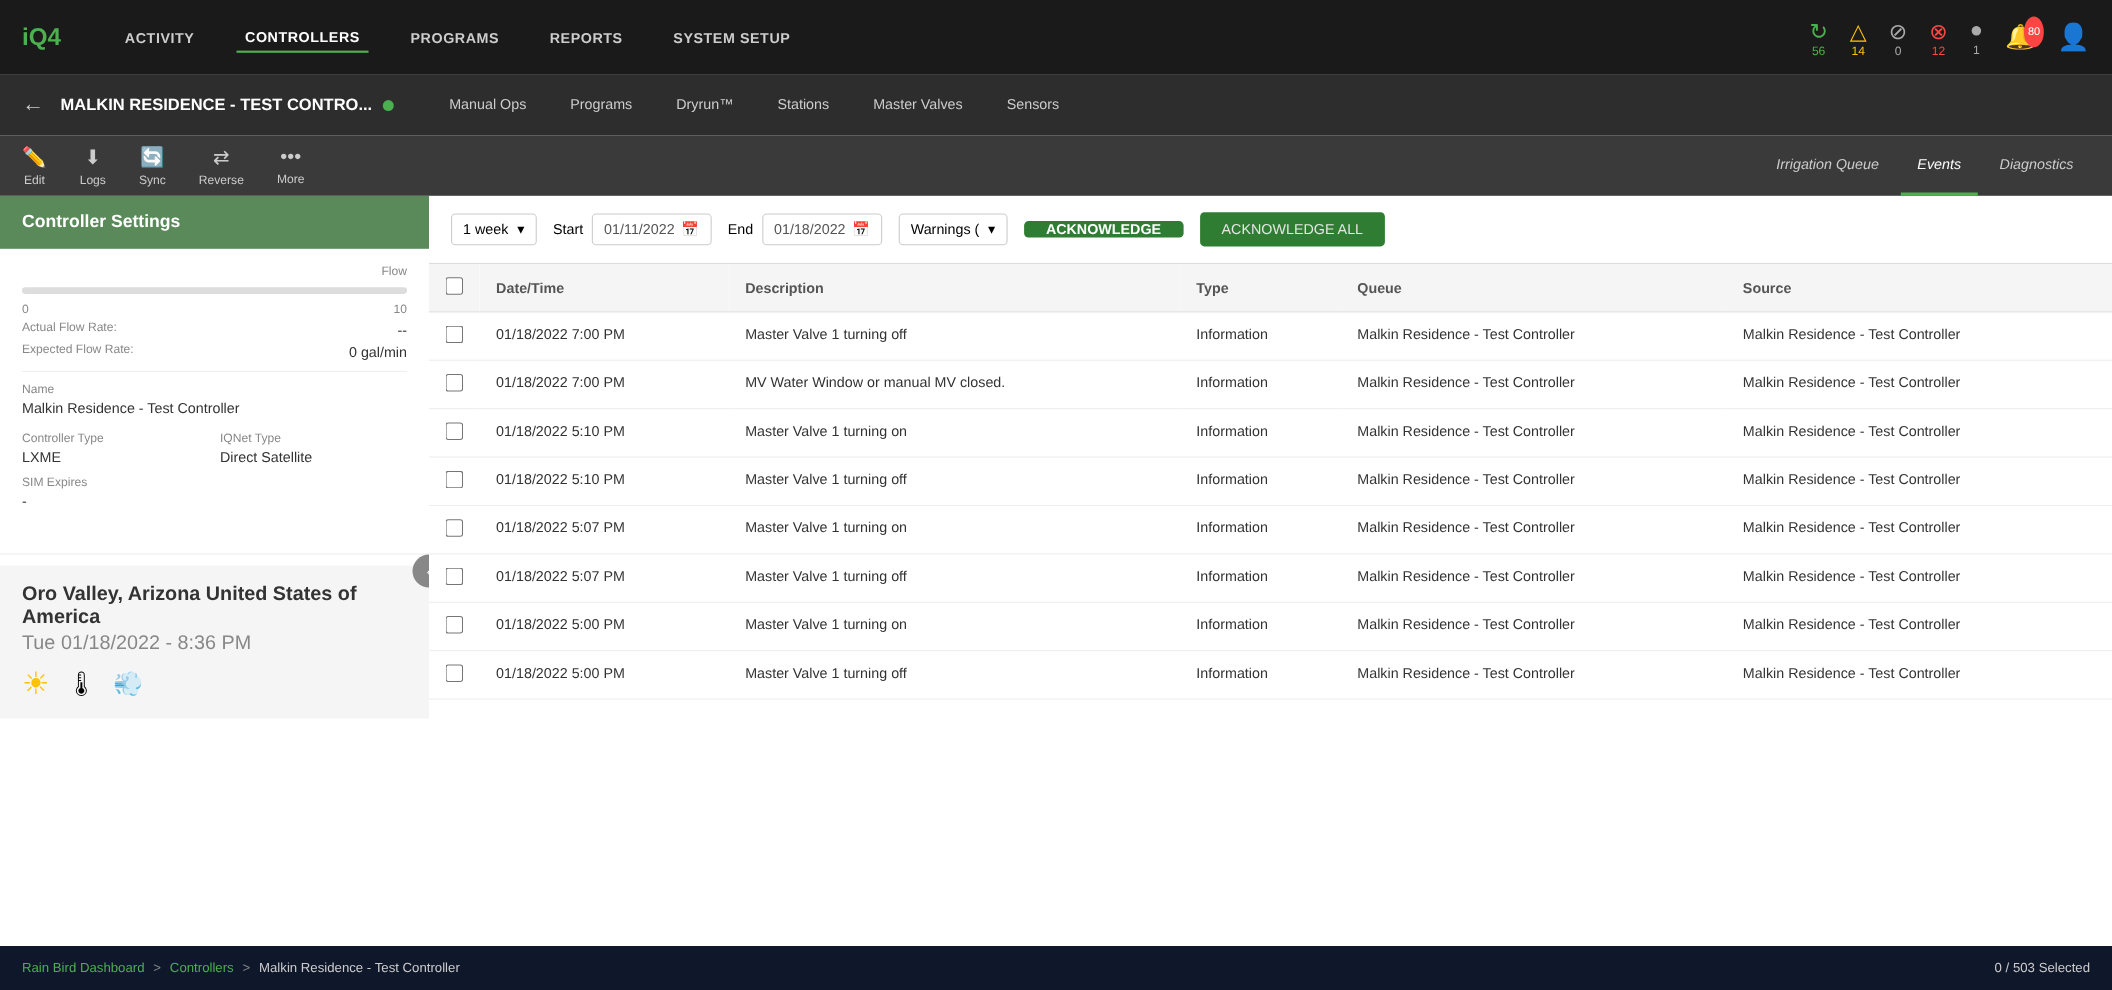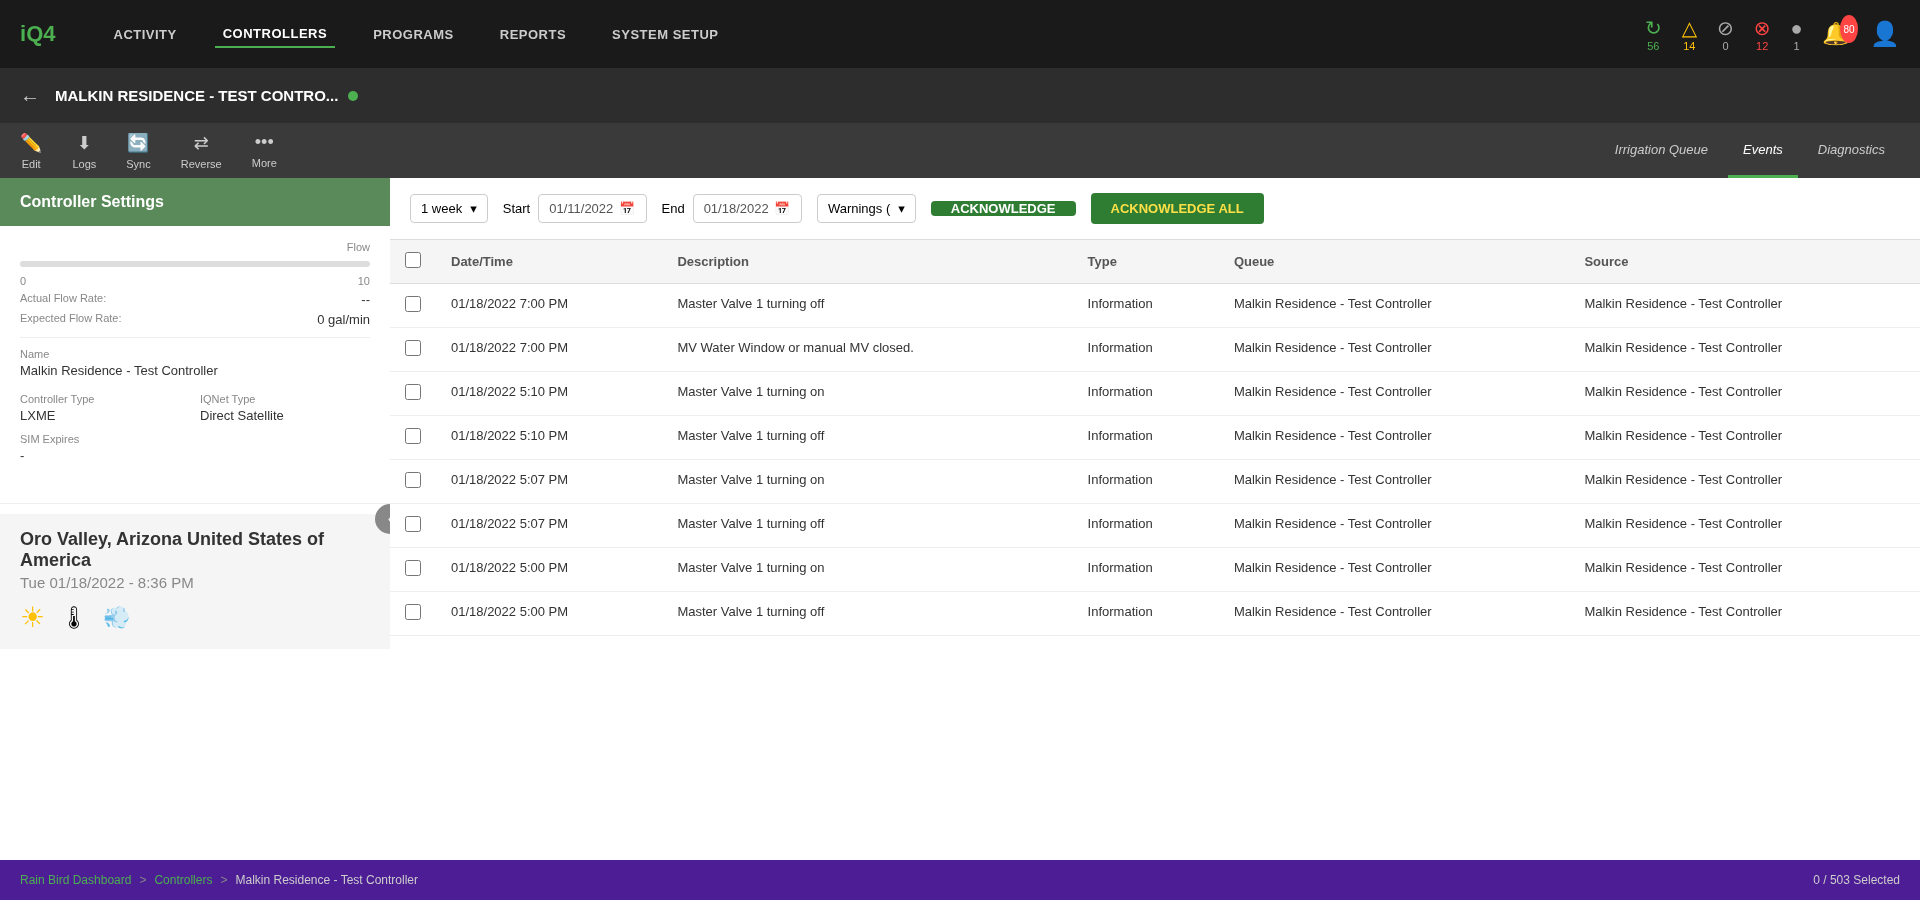--- a/index.html
+++ b/index.html
@@ -221,21 +221,21 @@
       color: white;
       cursor: pointer;
       z-index: 10;
       font-size: 12px;
     }
     .weather-section {
       padding: 15px 20px;
       background: #f5f5f5;
     }
     .weather-city { font-size: 18px; font-weight: bold; color: #333; }
-    .weather-date { font-size: 15px; color: #888; margin-top: 3px; }
+    .weather-date { font-size: 18px; color: #888; margin-top: 3px; }
     .weather-icons {
       display: flex;
       gap: 15px;
       margin-top: 10px;
       align-items: center;
     }
     .sun-icon { color: #FFC107; font-size: 28px; }
 
     
     .events-panel {
@@ -297,27 +297,27 @@
       color: white;
       border: none;
       border-radius: 4px;
       padding: 0 20px;
       cursor: pointer;
       font-size: 13px;
       font-weight: bold;
     }
     .ack-all-btn {
       background: #2e7d32;
-      color: #fde047;
+      color: #e5e5e5;
       border: none;
       border-radius: 4px;
       padding: 8px 20px;
       cursor: pointer;
       font-size: 13px;
-      font-weight: bold;
+      font-weight: normal;
       text-align: right;
     }
 
     
     .table-container {
       flex: 1;
       overflow-y: auto;
     }
     table {
       width: 100%;
@@ -349,21 +349,21 @@
       text-align: center;
     }
     input[type="checkbox"] {
       width: 16px;
       height: 16px;
       cursor: pointer;
     }
 
     
     .status-bar {
-      background: #4c1d95;
+      background: #0f172a;
       height: 40px;
       display: flex;
       align-items: center;
       padding: 0 20px;
       color: #ccc;
       font-size: 12px;
     }
     .breadcrumb-link { color: #4CAF50; cursor: pointer; }
     .breadcrumb-sep { margin: 0 8px; color: #888; }
     .status-right { margin-left: auto; color: #ccc; }
@@ -412,20 +412,28 @@
       <span class="badge">80</span>
     </div>
     <div class="user-icon">👤</div>
   </div>
 </div>
 
 <div class="controller-header">
   <div class="back-btn">←</div>
   <div class="controller-title">MALKIN RESIDENCE - TEST CONTRO...</div>
   <div class="status-dot"></div>
+  <div class="tab-bar-top">
+    <div class="tab-top">Manual Ops</div>
+    <div class="tab-top">Programs</div>
+    <div class="tab-top">Dryrun™</div>
+    <div class="tab-top">Stations</div>
+    <div class="tab-top">Master Valves</div>
+    <div class="tab-top">Sensors</div>
+  </div>
 </div>
 
 <div class="toolbar">
   <div class="tool-btn">
     <span class="icon">✏️</span>
     <span>Edit</span>
   </div>
   <div class="tool-btn">
     <span class="icon">⬇</span>
     <span>Logs</span>

